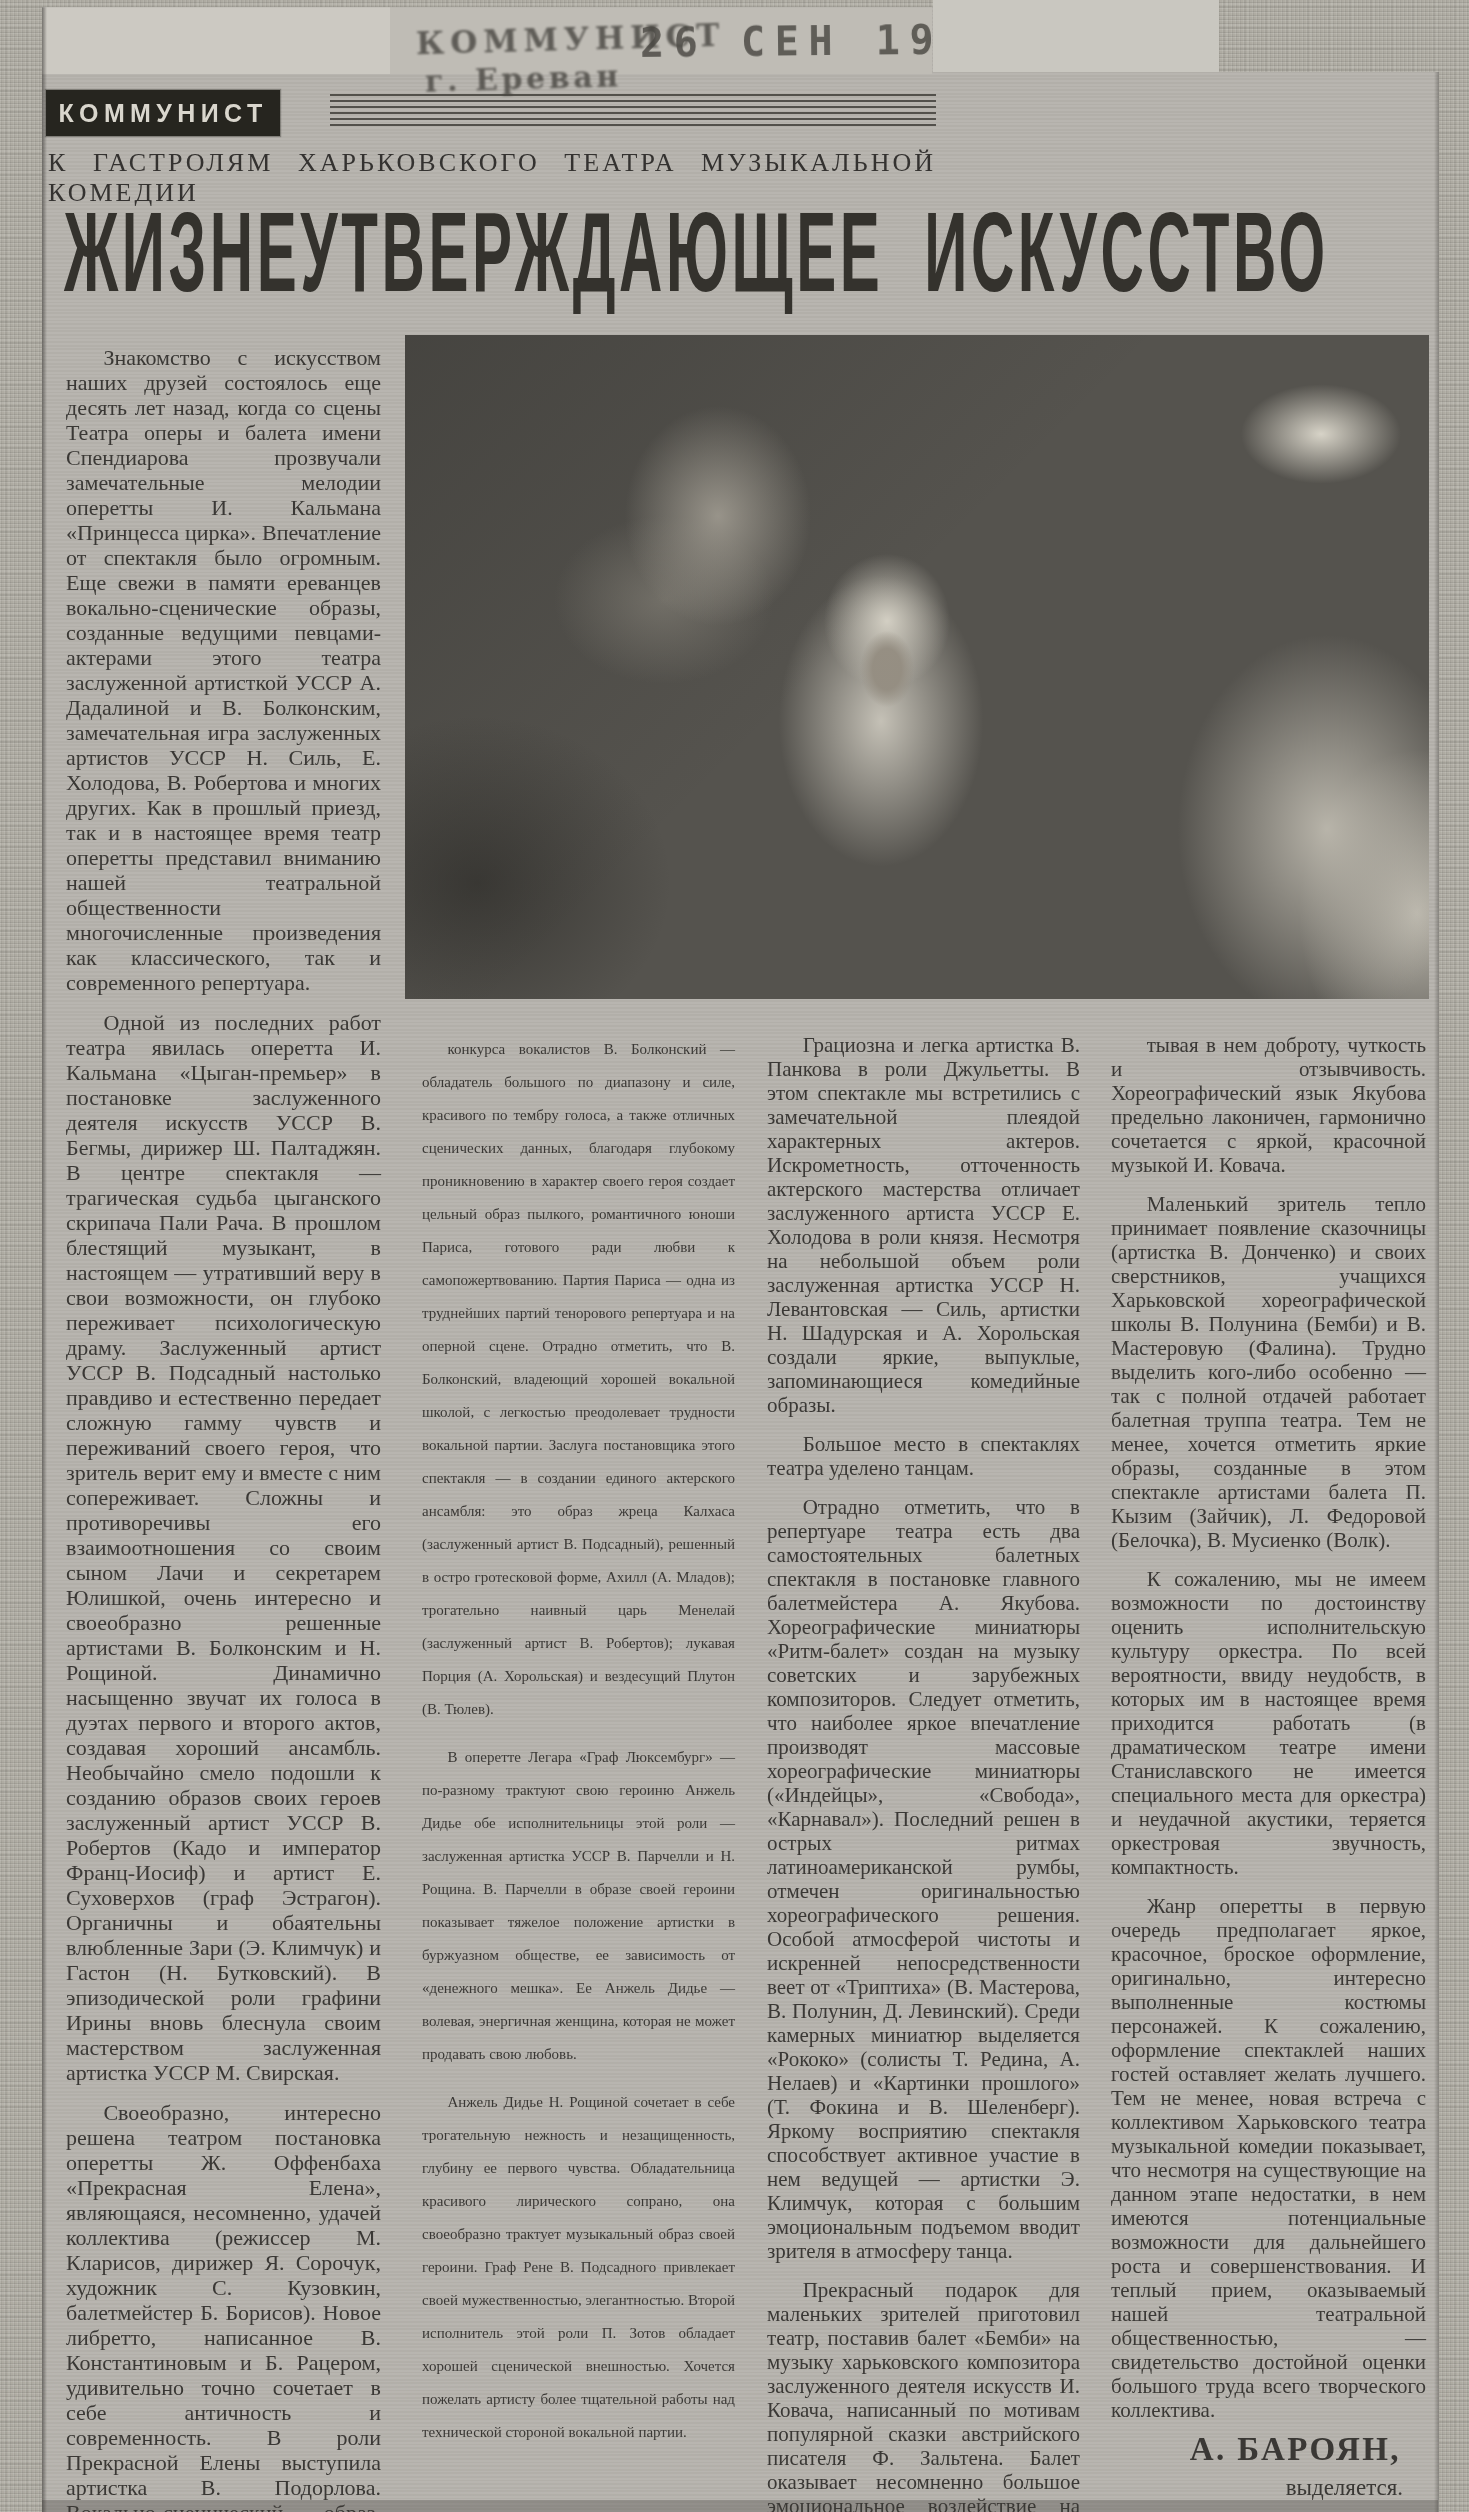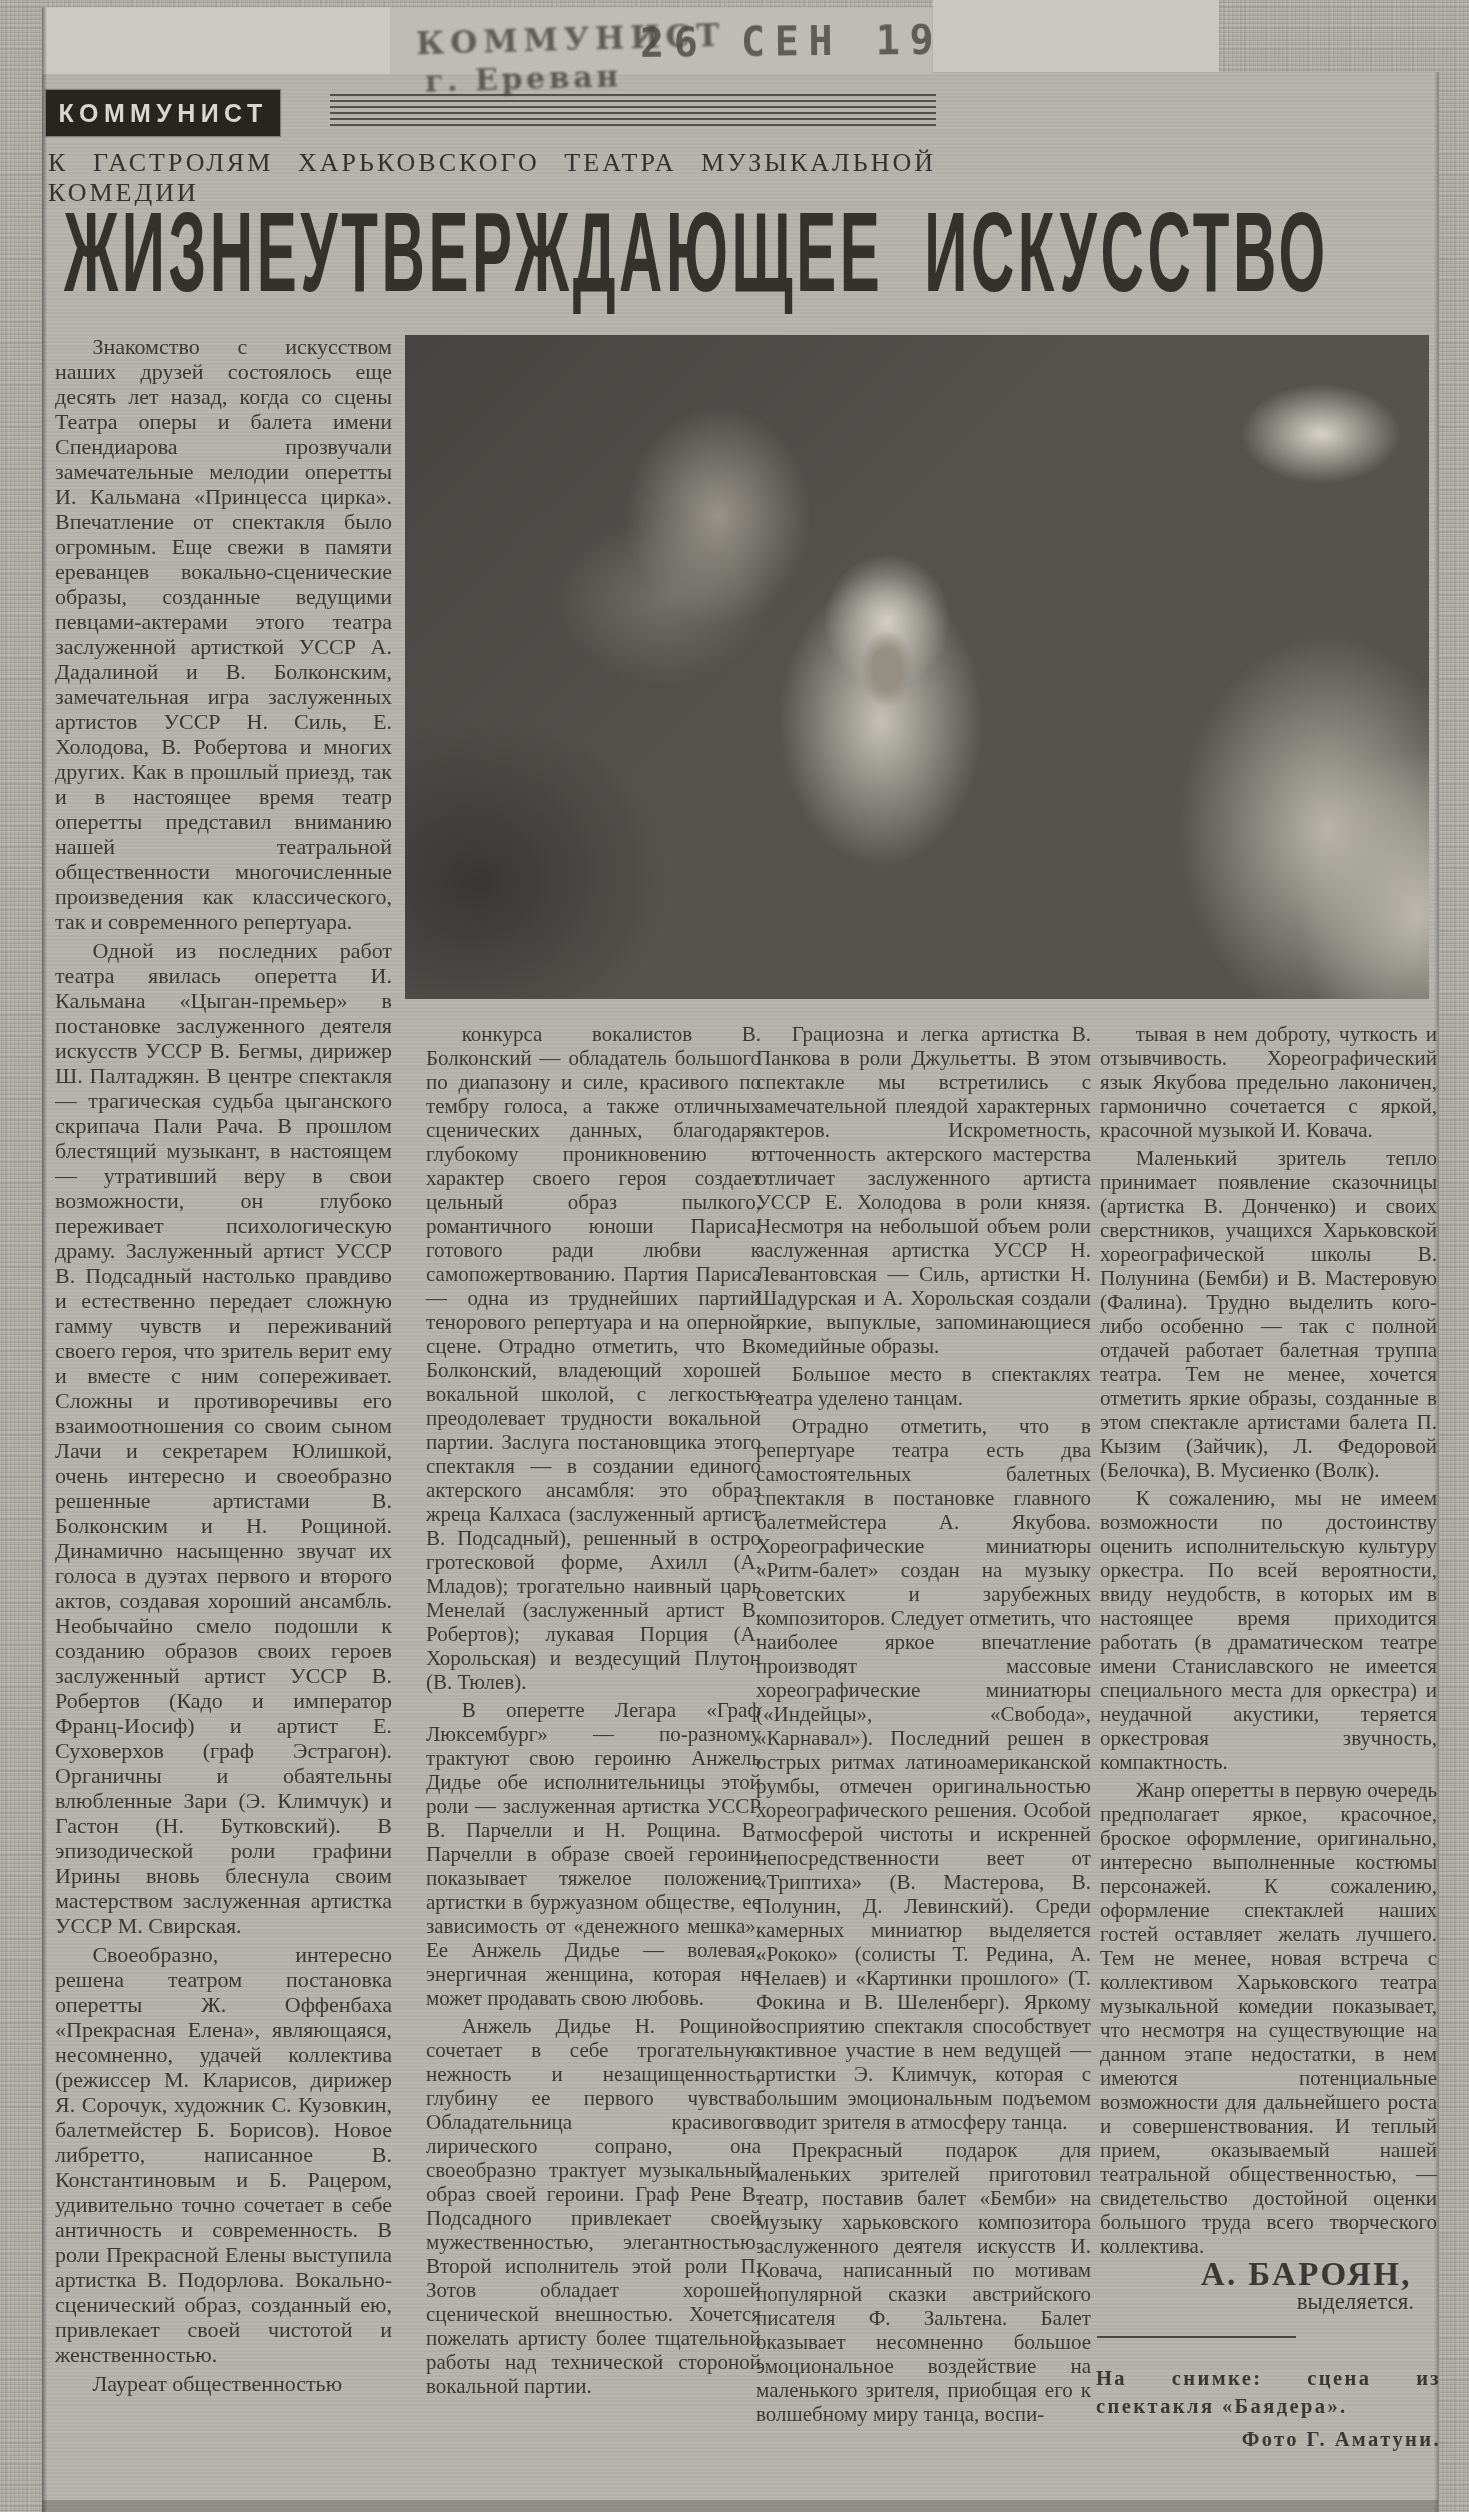--- a/index.html
+++ b/index.html
@@ -44,23 +44,23 @@
   .kicker{position:absolute;left:48px;top:148px;width:888px;
     color:#343230;font-weight:normal;font-size:26px;letter-spacing:3px;
     text-align:justify;text-align-last:justify;white-space:normal;}
 
   .headline{position:absolute;left:64px;top:208px;width:1350px;margin:0;
     color:#34322d;font-family:"Liberation Sans",sans-serif;font-weight:bold;
     font-size:60px;line-height:48px;letter-spacing:3.6px;word-spacing:20.5px;white-space:nowrap;
     transform:scaleY(1.88);transform-origin:0 0;}
 
   .col{position:absolute;overflow:hidden;color:#3a3835;text-align:justify;}
-  .col p{margin:4px;text-indent:1.7em;}
+  .col p{margin:15px;text-indent:1.7em;}
   .col-1{left:51px;top:330px;width:345px;height:2182px;font-size:22px;line-height:25px;}
-  .col-2{left:422px;top:1018px;width:343px;height:1494px;font-size:21px;line-height:24px;}
+  .col-2{left:407px;top:1018px;width:343px;height:1494px;font-size:15px;line-height:33px;}
   .col-3{left:752px;top:1018px;width:343px;height:1494px;font-size:21px;line-height:24px;}
   .col-4{left:1096px;top:1018px;width:345px;height:1494px;font-size:21px;line-height:24px;}
 
   .photo{position:absolute;left:405px;top:335px;width:1024px;height:664px;
     background-color:#55534e;
     background-image:
       radial-gradient(ellipse 36px 51px at 482px 334px, rgba(148,141,129,.95) 0 40%, rgba(148,141,129,0) 75%),
       radial-gradient(ellipse 90px 96px at 482px 286px, rgba(216,212,200,.95), rgba(216,212,200,0) 70%),
       radial-gradient(ellipse 142px 202px at 476px 386px, rgba(206,202,191,.92), rgba(206,202,191,0) 72%),
       radial-gradient(ellipse 133px 157px at 313px 181px, rgba(170,165,154,.80), rgba(170,165,154,0) 70%),

